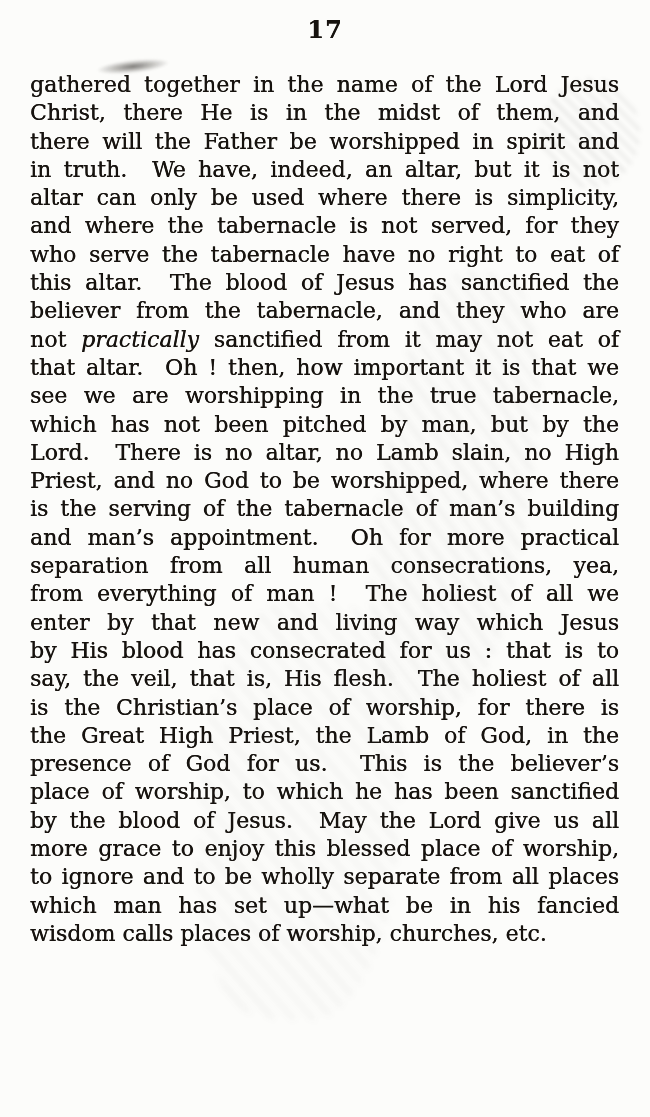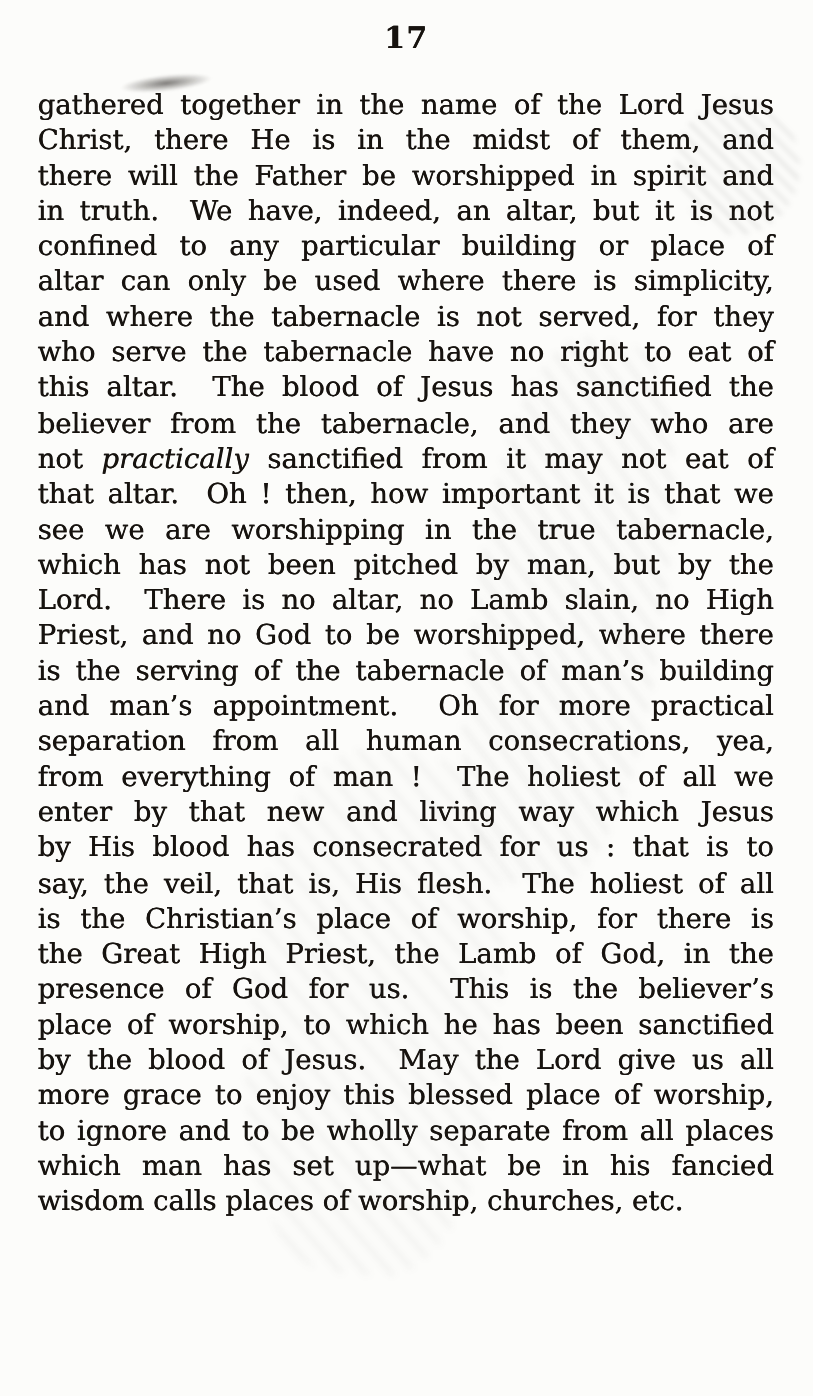--- a/index.html
+++ b/index.html
@@ -87,21 +87,20 @@
   <div class="artifact watermark-2"></div>
   <div class="artifact watermark-3"></div>
 
   <div class="page-number">17</div>
 
   <div class="text-block">
       <div class="line"><span>gathered together in the name of the Lord Jesus</span></div>
       <div class="line"><span>Christ, there He is in the midst of them, and</span></div>
       <div class="line"><span>there will the Father be worshipped in spirit and</span></div>
       <div class="line"><span>in truth.&nbsp; We have, indeed, an altar, but it is not</span></div>
-      <div class="line"><span>confined to any particular building or place of</span></div>
       <div class="line"><span>altar can only be used where there is simplicity,</span></div>
       <div class="line"><span>and where the tabernacle is not served, for they</span></div>
       <div class="line"><span>who serve the tabernacle have no right to eat of</span></div>
       <div class="line"><span>this altar.&nbsp; The blood of Jesus has sanctified the</span></div>
       <div class="line"><span>believer from the tabernacle, and they who are</span></div>
       <div class="line"><span>not </span><i>practically</i><span> sanctified from it may not eat of</span></div>
       <div class="line"><span>that altar.&nbsp; Oh ! then, how important it is that we</span></div>
       <div class="line"><span>see we are worshipping in the true tabernacle,</span></div>
       <div class="line"><span>which has not been pitched by man, but by the</span></div>
       <div class="line"><span>Lord.&nbsp; There is no altar, no Lamb slain, no High</span></div>

